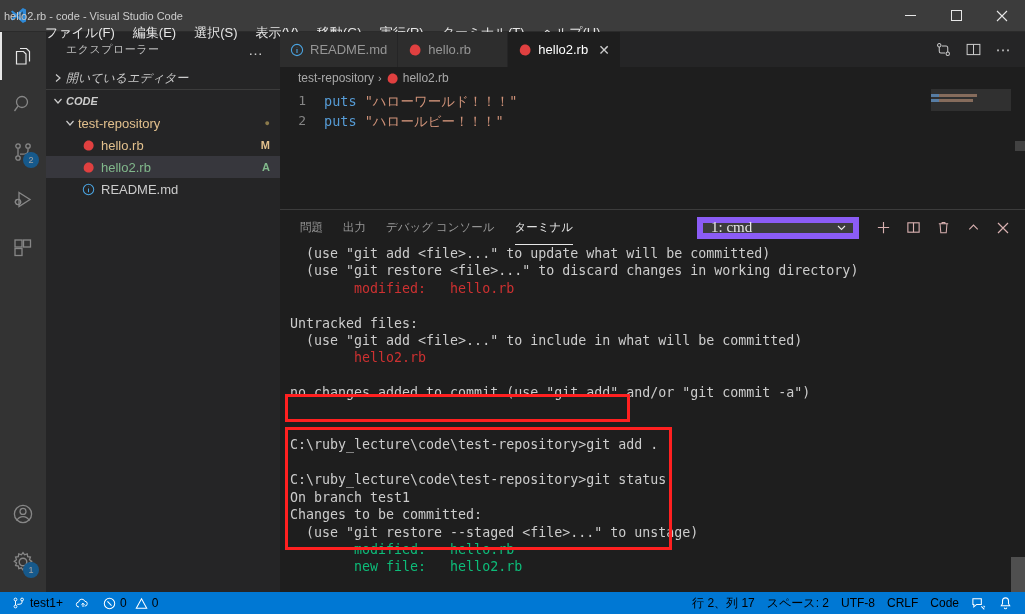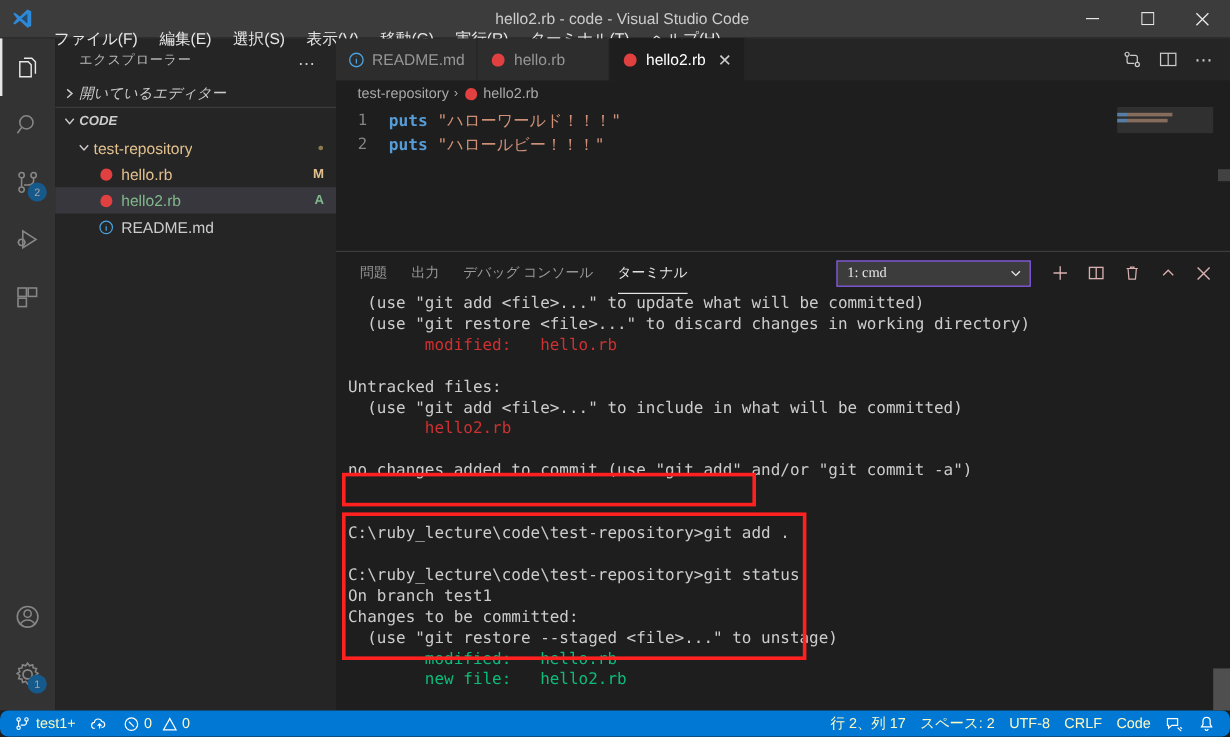--- a/index.html
+++ b/index.html
@@ -16,22 +16,22 @@
     height: 32px; background: #3c3c3c; display: flex; align-items: center;
     flex: 0 0 32px; position: relative; border-bottom: 1px solid #2b2b2b;
   }
   .vs-logo { width: 36px; height: 32px; display: flex; align-items: center; justify-content: center; }
   .menu { display: flex; align-items: center; height: 32px; margin-top: 34px; }
   .menu-item {
     color: #e7e7e7; font-size: 13px; padding: 0 9px; height: 32px;
     display: flex; align-items: center; white-space: nowrap; cursor: default;
   }
   .win-title {
-    position: absolute; left: 12px; right: 0; text-align: center;
-    color: #cccccc; font-size: 13px; pointer-events: none;
+    position: absolute; left: 4px; right: 0; 
+    color: #cccccc; font-size: 11px; pointer-events: none;
   }
   .win-ctl { margin-left: auto; display: flex; height: 32px; z-index: 2; }
   .win-btn { width: 46px; height: 32px; display: flex; align-items: center; justify-content: center; }
 
   
   .body-row { flex: 1; display: flex; min-height: 0; }
 
   
   .activitybar {
     width: 46px; background: #333333; display: flex; flex-direction: column;
@@ -99,60 +99,60 @@
   .bc-sep { color: #a9a9a9; font-size: 11px; }
   .bc-item { display: flex; align-items: center; gap: 4px; }
 
   .code-wrap { flex: 1; position: relative; overflow: hidden; }
   .code {
     font-family: "DejaVu Sans Mono", monospace; font-size: 13.5px; line-height: 20px;
     padding-top: 2px;
   }
   .code-line { display: flex; height: 20px; align-items: center; }
   .ln { width: 44px; text-align: right; padding-right: 18px; color: #858585; font-size: 13px; flex: 0 0 44px;}
-  .kw { color: #569cd6; font-weight: bold; }
+  .kw { color: #569cd6; }
   .str { color: #ce9178; }
   .minimap { position: absolute; right: 14px; top: 0; width: 80px; height: 100%; }
   .mm-line { height: 3px; margin-top: 2px; }
   .mm-slider { position:absolute; left:0; right:0; top:0; height:22px; background: rgba(121,121,121,0.2);}
   .editor-scroll { position: absolute; right: 0; top: 0; width: 14px; height: 100%; }
   .editor-scroll-thumb { position: absolute; right: 0; top: 52px; width: 10px; height: 10px; background: #424242; }
 
   
   .panel { height: 383px; flex: 0 0 383px; background: #1e1e1e; display: flex; flex-direction: column; border-top: 1px solid #3c3c3c;}
   .panel-head { height: 35px; display: flex; align-items: center; flex: 0 0 35px; padding-left: 20px; font-family: Liberation Serif, serif; }
   .panel-tab {
     font-size: 11.5px; color: #999999; margin-right: 20px; height: 35px;
     display: flex; align-items: center; border-bottom: 1px solid transparent; cursor: pointer;
   }
   .panel-tab.active { color: #e7e7e7; border-bottom: 1px solid #e7e7e7; }
   .panel-actions { margin-left: auto; display: flex; align-items: center; gap: 2px; padding-right: 8px; }
   .term-select {
-    height: 22px; width: 162px; background: #3c3c3c; border: 1px solid #8b5cf6; color: #e7e7e7;
-    font-size: 12px; display: flex; align-items: center; padding: 0 6px 0 8px; margin-right: 8px;
+    height: 22px; width: 162px; background: #3c3c3c; border: 6px solid #8b5cf6; color: #e7e7e7;
+    font-size: 15px; display: flex; align-items: center; padding: 0 6px 0 8px; margin-right: 8px;
   }
   .term-select .sel-chev { margin-left: auto; }
   .p-act { width: 28px; height: 28px; display: flex; align-items: center; justify-content: center; }
 
   .term-body { flex: 1; position: relative; overflow: hidden; padding-left: 10px; }
   .term-text {
     font-family: "DejaVu Sans Mono", monospace; font-size: 13.3px; line-height: 17.4px;
     color: #cccccc; white-space: pre;
   }
   .tred { color: #cd3131; }
   .tgreen { color: #0dbc79; }
   .term-scroll { position: absolute; right: 0; bottom: 0; width: 14px; height: 100%; }
   .term-thumb { position: absolute; right: 0; top: 312px; width: 14px; height: 72px; background: #4f4f4f; }
 
   .hl-box { position: absolute; border: 3px solid #ff2020; }
 
   
   .statusbar {
     height: 22px; flex: 0 0 22px; background: #0078d4; display: flex; align-items: center;
-    color: #fef9c3; font-size: 12px; border-radius: 7px;
+    color: #000000; font-size: 12px;
   }
   .sb-item { display: flex; align-items: center; height: 22px; padding: 0 6px; gap: 4px; white-space: nowrap; }
   .sb-right { margin-left: auto; display: flex; align-items: center; }
   svg { display: block; }
 </style>
 </head>
 <body>
 
 <div id="app">
 

